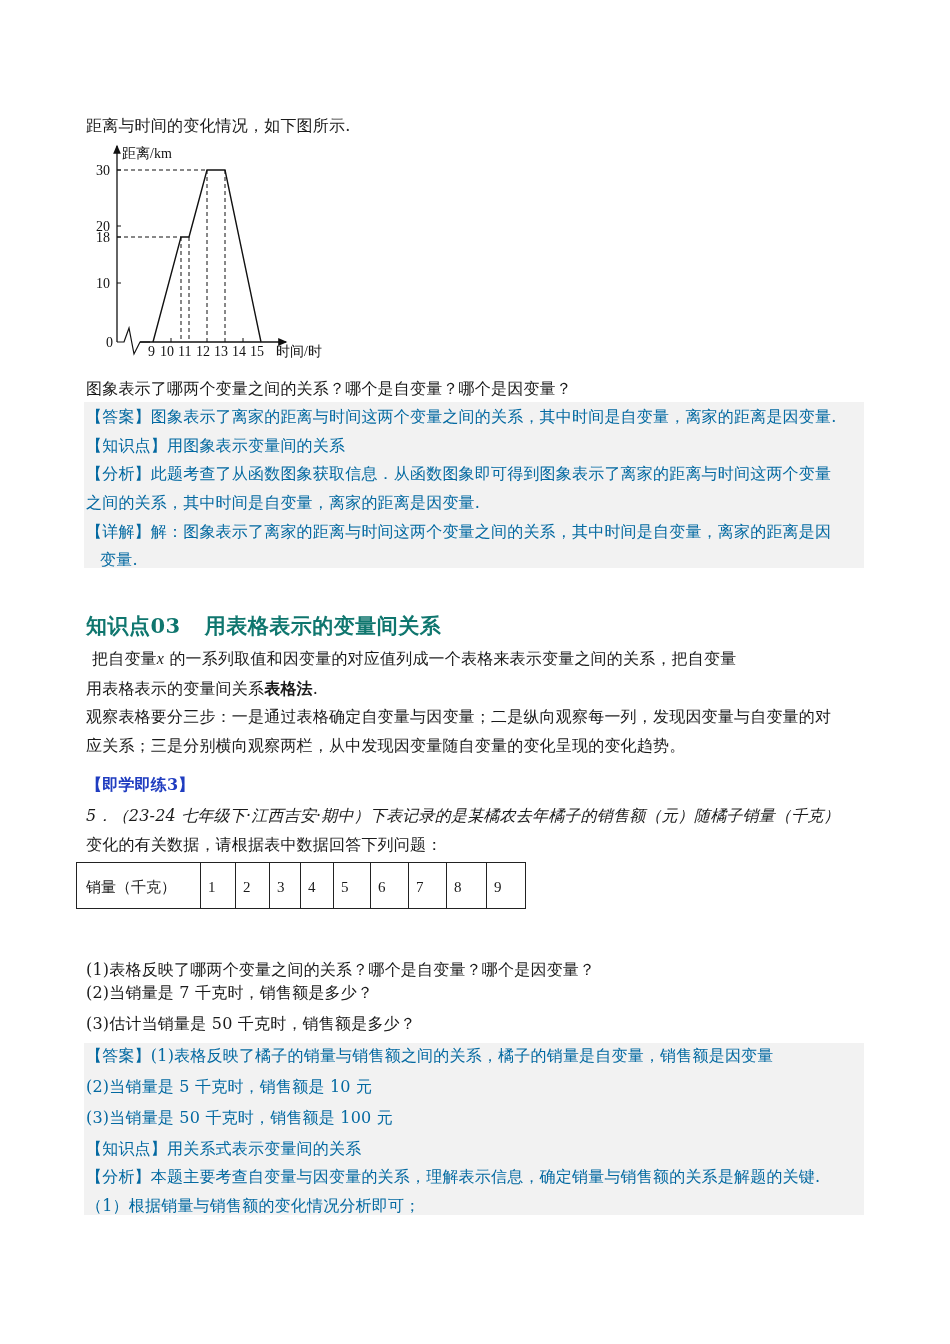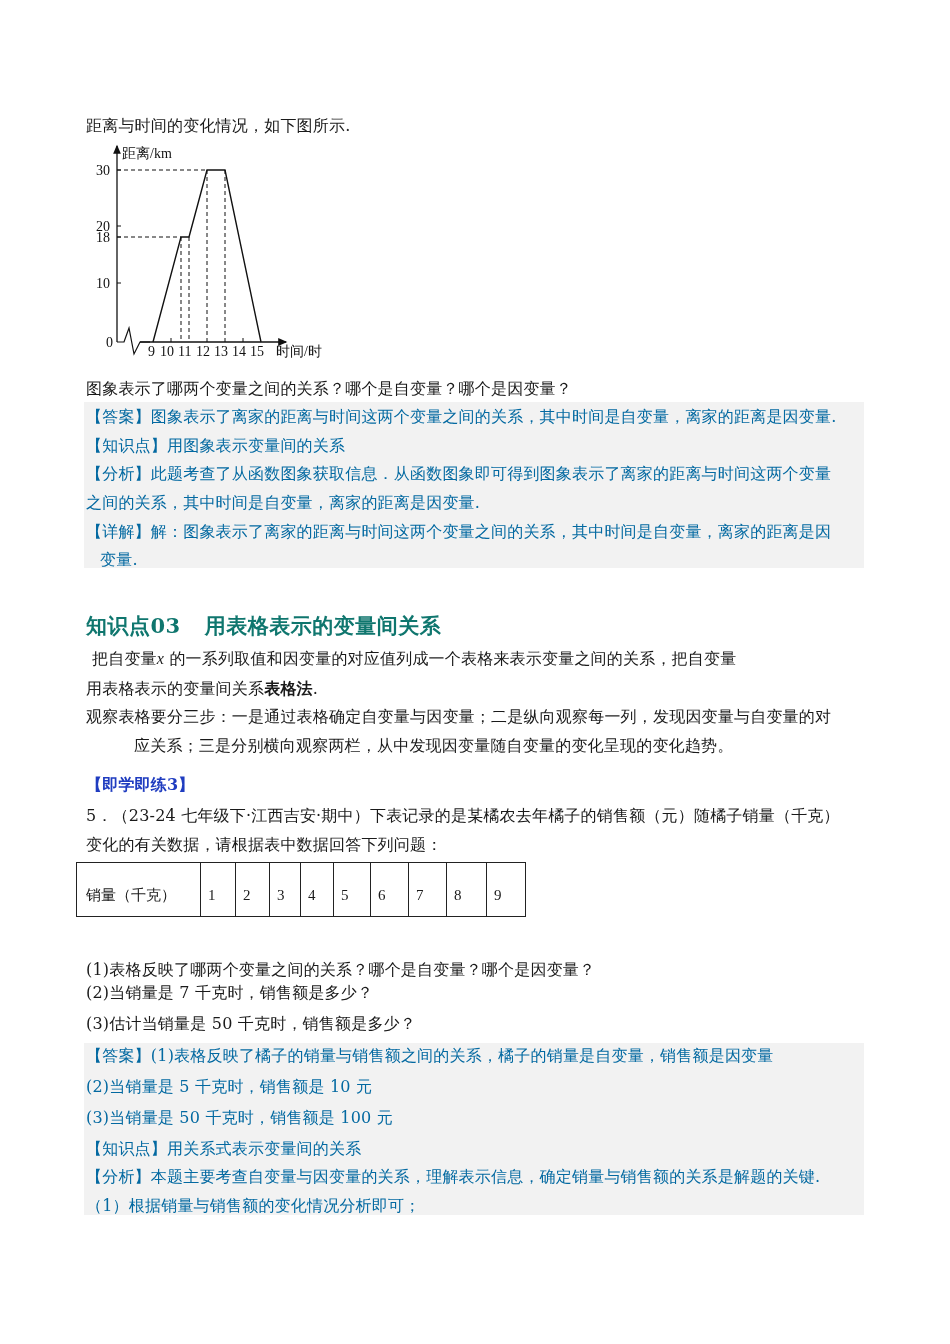--- a/index.html
+++ b/index.html
@@ -24,21 +24,21 @@
   }
   .heading .gap { display: inline-block; width: 24px; }
   #chart { position: absolute; left: 90px; top: 138px; }
   #chart text { font-family: "Liberation Serif", "DejaVu Serif", serif; fill: #111; }
   table.data-table {
     position: absolute; left: 76px; top: 862px;
     border-collapse: collapse; font-size: 15px;
     font-family: "Liberation Serif", "DejaVu Serif", serif;
   }
   table.data-table td {
-    border: 1.2px solid #222; height: 41px; padding: 12px 0 0 7px; text-align: left;
+    border: 1.2px solid #222; height: 41px; padding: 4px 0 0 7px; text-align: left;
   }
   table.data-table td.head { width: 114px; padding-left: 9px; }
   .italic { font-style: italic; font-family: "Liberation Serif", serif; }
 </style>
 </head>
 <body>
 
 <div class="line" style="top:116px;">距离与时间的变化情况，如下图所示.</div>
 
 <svg id="chart" width="260" height="230" viewBox="90 138 260 230" xmlns="http://www.w3.org/2000/svg">
@@ -110,25 +110,25 @@
   <span>知识点03</span><span class="gap"></span><span>用表格表示的变量间关系</span>
 </div>
 
 <div class="line" style="top:649px; left:92px;">
   <span>把自变量</span><span class="italic">x</span><span> 的一系列取值和因变量的对应值列成一个表格来表示变量之间的关系，把自变量</span>
 </div>
 <div class="line" style="top:679px;">
   <span>用表格表示的变量间关系</span><span class="bold">表格法</span><span>.</span>
 </div>
 <div class="line" style="top:707px;">观察表格要分三步：一是通过表格确定自变量与因变量；二是纵向观察每一列，发现因变量与自变量的对</div>
-<div class="line" style="top:736px;margin-left:48px;">应关系；三是分别横向观察两栏，从中发现因变量随自变量的变化呈现的变化趋势。</div>
+<div class="line" style="top:736px;">应关系；三是分别横向观察两栏，从中发现因变量随自变量的变化呈现的变化趋势。</div>
 
 <div class="line blue" style="top:775px;">【即学即练3】</div>
 
-<div class="line" style="top:806px;">5．（23-24 七年级下·江西吉安·期中）下表记录的是某橘农去年橘子的销售额（元）随橘子销量（千克）</div>
+<div class="line" style="top:806px;font-style:italic;">5．（23-24 七年级下·江西吉安·期中）下表记录的是某橘农去年橘子的销售额（元）随橘子销量（千克）</div>
 <div class="line" style="top:835px;">变化的有关数据，请根据表中数据回答下列问题：</div>
 
 <table class="data-table">
   <tbody>
       <tr>
     <td class="head">销量（千克）</td>
     <td style="width:27px">1</td>
     <td style="width:26px">2</td>
     <td style="width:23px">3</td>
     <td style="width:25px">4</td>

